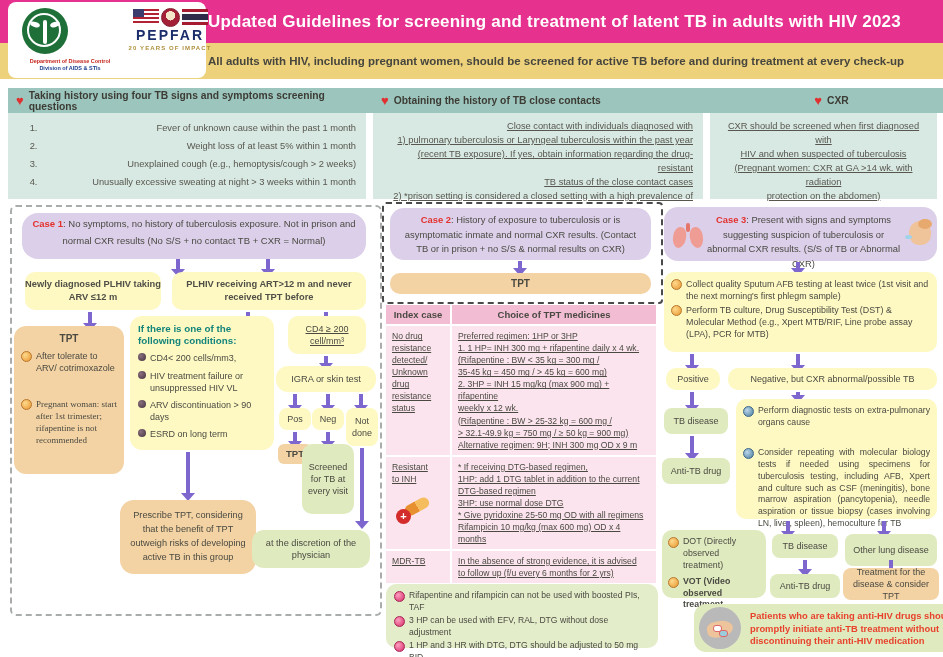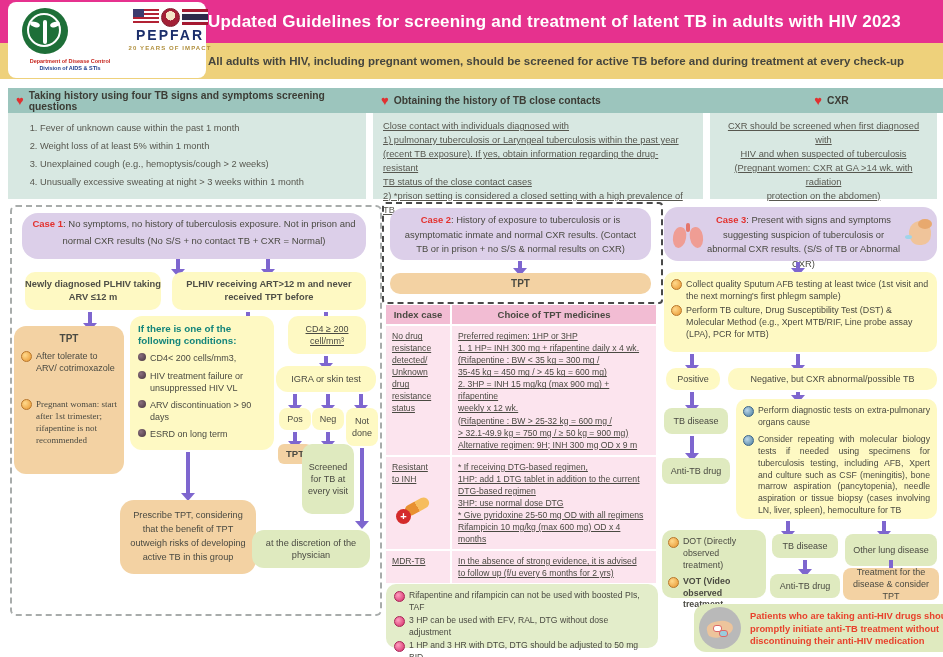--- a/index.html
+++ b/index.html
@@ -30,21 +30,21 @@
   .pepfar{position:absolute;left:120px;top:4px;width:84px;text-align:center;}
   .flagrow{display:flex;align-items:center;justify-content:center;gap:2px;height:22px;}
   .usflag{width:26px;height:16px;background:repeating-linear-gradient(#b22234 0 2px,#fff 2px 4px);position:relative;}
   .usflag::after{content:"";position:absolute;left:0;top:0;width:11px;height:8px;background:#3c3b6e;}
   .ribbon{width:17px;height:17px;border-radius:50%;background:radial-gradient(circle at 50% 40%,#f4e6c8 0 35%,#a32036 36%);border:1px solid #7e1a2b;}
   .thflag{width:26px;height:16px;background:linear-gradient(#a51931 0 16%,#f4f5f8 16% 34%,#2d2a4a 34% 66%,#f4f5f8 66% 84%,#a51931 84%);}
   .pepname{color:#1b2e6b;font-weight:bold;font-size:14px;letter-spacing:2px;line-height:1.1;}
   .peptag{color:#b08f3c;font-size:6px;font-weight:bold;letter-spacing:1.1px;margin-top:2px;}
   
   .sect-title{position:absolute;height:25px;background:#9cc5bd;display:flex;align-items:center;font-size:10.3px;font-weight:bold;color:#3c3c35;padding:0 8px;gap:5px;}
-  .sect-body{position:absolute;background:#d8e8e2;color:#57574f;font-size:9.3px;line-height:1.5;padding:7px 10px;box-sizing:border-box;}
+  .sect-body{position:absolute;background:#d8e8e2;color:#57574f;font-size:9.3px;line-height:1.5;padding:7px 10px;box-sizing:border-box;text-align:right;}
   .heart{color:#e03131;font-size:13px;line-height:1;}
   ol.qlist{margin:2px 0 0 0;padding-left:22px;}
   ol.qlist li{margin-bottom:4px;}
   
   .varrow{position:absolute;width:4px;background:#7e66cf;}
   .varrow::after{content:"";position:absolute;bottom:-7px;left:50%;transform:translateX(-50%);border:7px solid transparent;border-top:8px solid #7e66cf;border-bottom:none;}
   
   .dash1{position:absolute;border:2px dashed #a8acab;border-radius:6px;}
   .dash2{position:absolute;border:2px dashed #4a4a4a;border-radius:4px;}
   
@@ -311,21 +311,21 @@
   <div class="b teal center" style="left:666px;top:368px;width:54px;height:22px;border-radius:10px;">Positive</div>
   <div class="b teal center" style="left:728px;top:368px;width:209px;height:22px;border-radius:10px;">Negative, but CXR abnormal/possible TB</div>
 
   <div class="varrow" style="left:690px;top:392px;height:14px;"></div>
   <div class="b green center" style="left:664px;top:408px;width:64px;height:26px;border-radius:8px;">TB disease</div>
   <div class="varrow" style="left:690px;top:436px;height:18px;"></div>
   <div class="b green center" style="left:662px;top:458px;width:68px;height:26px;border-radius:8px;">Anti-TB drug</div>
 
   <div class="varrow" style="left:796px;top:392px;height:4px;"></div>
   <div class="b teal" style="left:736px;top:399px;width:201px;height:120px;border-radius:10px;padding:6px 7px;font-size:8.7px;text-align:justify;">
-    <div class="ico-li" style="margin-bottom:6px;">
+    <div class="ico-li" style="margin-bottom:19px;">
         <span class="ci ci-blue"></span>
         <span>Perform diagnostic tests on extra-pulmonary organs cause</span>
       </div>
     <div class="ico-li" style="margin-bottom:0;">
         <span class="ci ci-blue"></span>
         <span>Consider repeating with molecular biology tests if needed using specimens for tuberculosis testing, including AFB, Xpert and culture such as CSF (meningitis), bone marrow aspiration (pancytopenia), needle aspiration or tissue biopsy (cases involving LN, liver, spleen), hemoculture for TB</span>
       </div>
   </div>
 
   <div class="varrow" style="left:786px;top:521px;height:11px;"></div>

